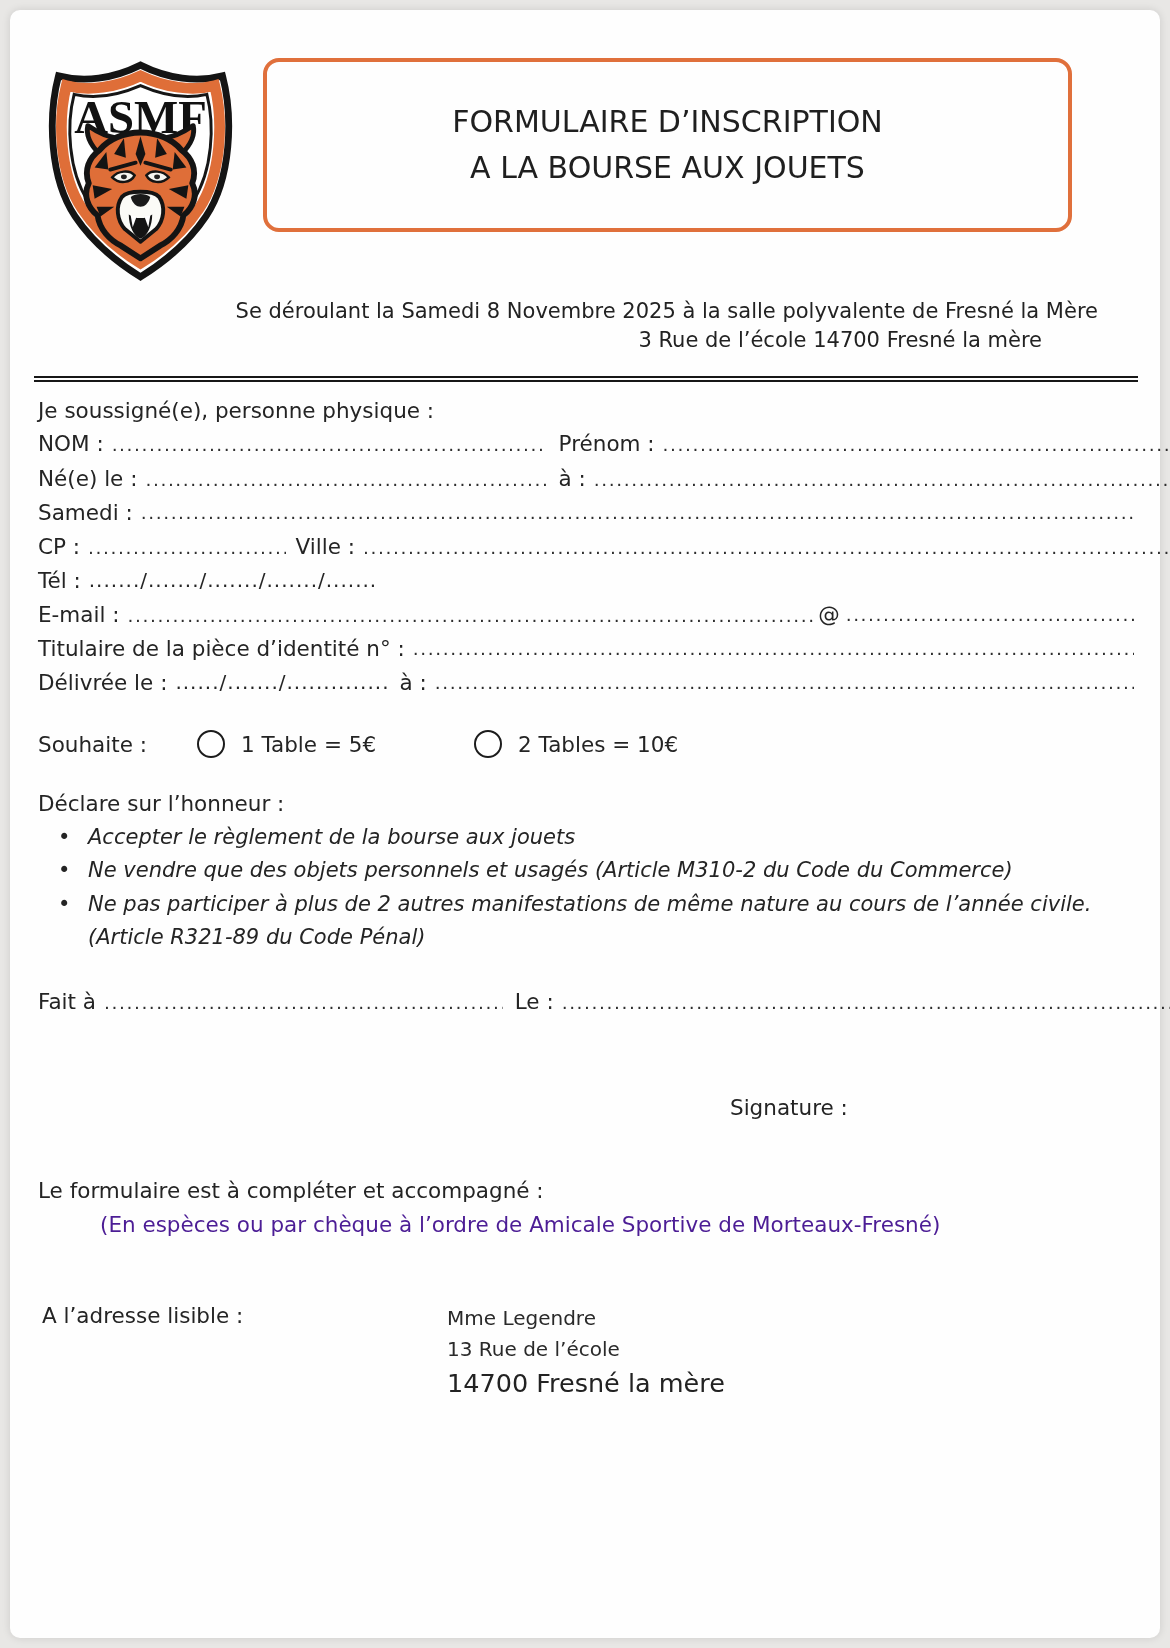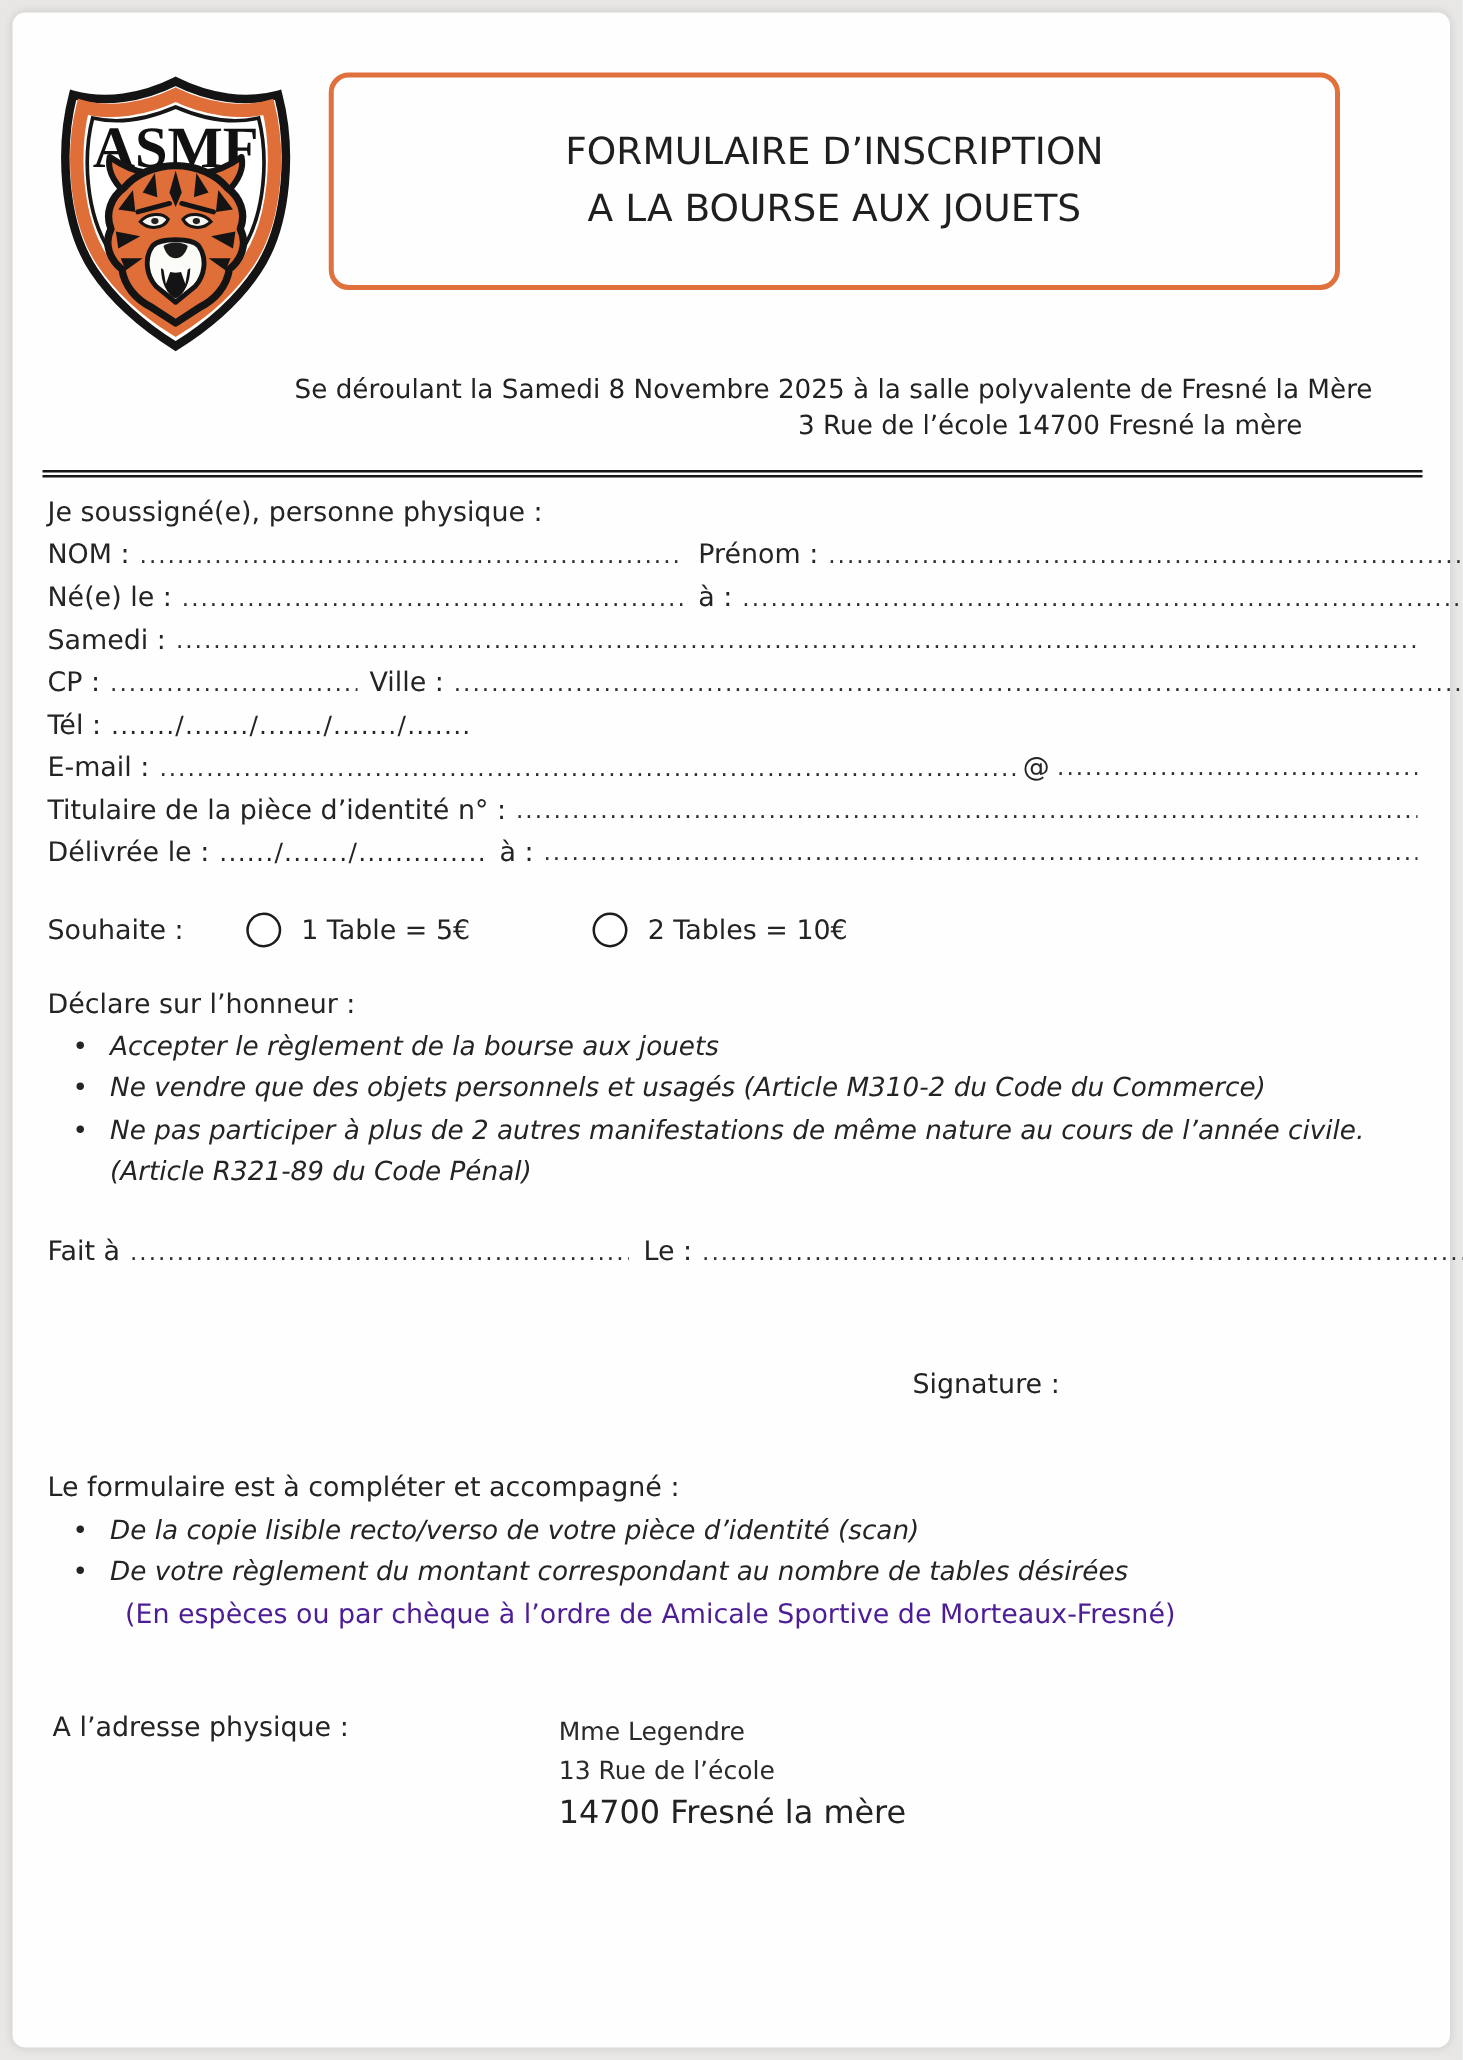--- a/index.html
+++ b/index.html
@@ -196,28 +196,24 @@
       </span>
       <span class="cell grow">
         <span class="lbl">Le :</span>
         <span class="dots">........................................................................................................................................................................................................................................................................</span>
       </span>
     </div>
 
     <div class="signature">Signature :</div>
 
     <div class="heading instr">Le formulaire est à compléter et accompagné :</div>
-    <ul class="blist">
-      <li>De la copie lisible recto/verso de votre pièce d’identité (scan)</li>
-      <li>De votre règlement du montant correspondant au nombre de tables désirées</li>
-    </ul>
     <div class="subnote">(En espèces ou par chèque à l’ordre de Amicale Sportive de Morteaux-Fresné)</div>
 
     <div class="send">
-      <div class="sintro">A l’adresse physique :</div>
+      <div class="sintro">A l’adresse lisible :</div>
       <div class="saddr">
         <div>Mme Legendre</div>
         <div>13 Rue de l’école</div>
         <div class="scity">14700 Fresné la mère</div>
       </div>
     </div>
 
   </div>
 </div>
 

